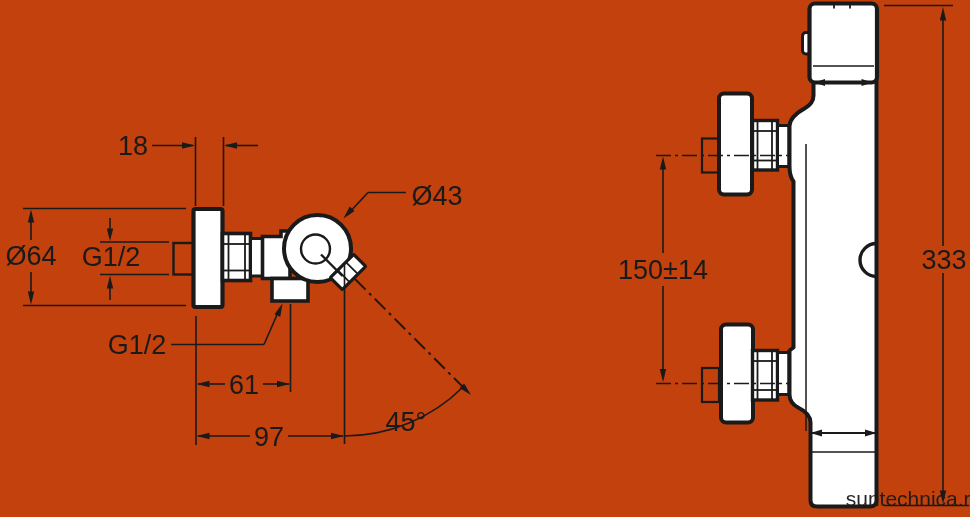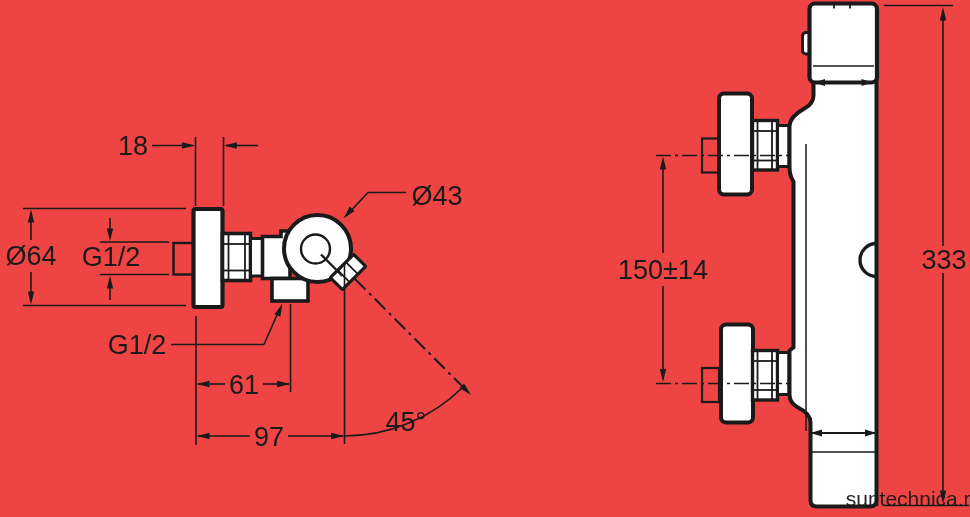--- a/index.html
+++ b/index.html
@@ -1,16 +1,16 @@
 <!DOCTYPE html>
 <html><head>
 <meta charset="utf-8">
 <style>
   html,body{margin:0;padding:0;background:#ffffff;}
-  .page{position:relative;width:970px;height:517px;background:#ef4444;overflow:hidden;
+  .page{position:relative;width:970px;height:517px;background:#c2410c;overflow:hidden;
         font-family:"Liberation Sans", sans-serif;}
   svg{position:absolute;left:0;top:0;}
   svg *{vector-effect:none;}
   .ink{stroke:#1a1a1a;fill:none;}
   .ink-fill{stroke:#1a1a1a;fill:#ffffff;}
   .solid{fill:#1a1a1a;stroke:none;}
   text{font-family:"Liberation Sans", sans-serif;fill:#1a1a1a;}
   .dimtxt{font-size:27px;}
   .wm{font-size:21px;opacity:.95;}
 </style>

